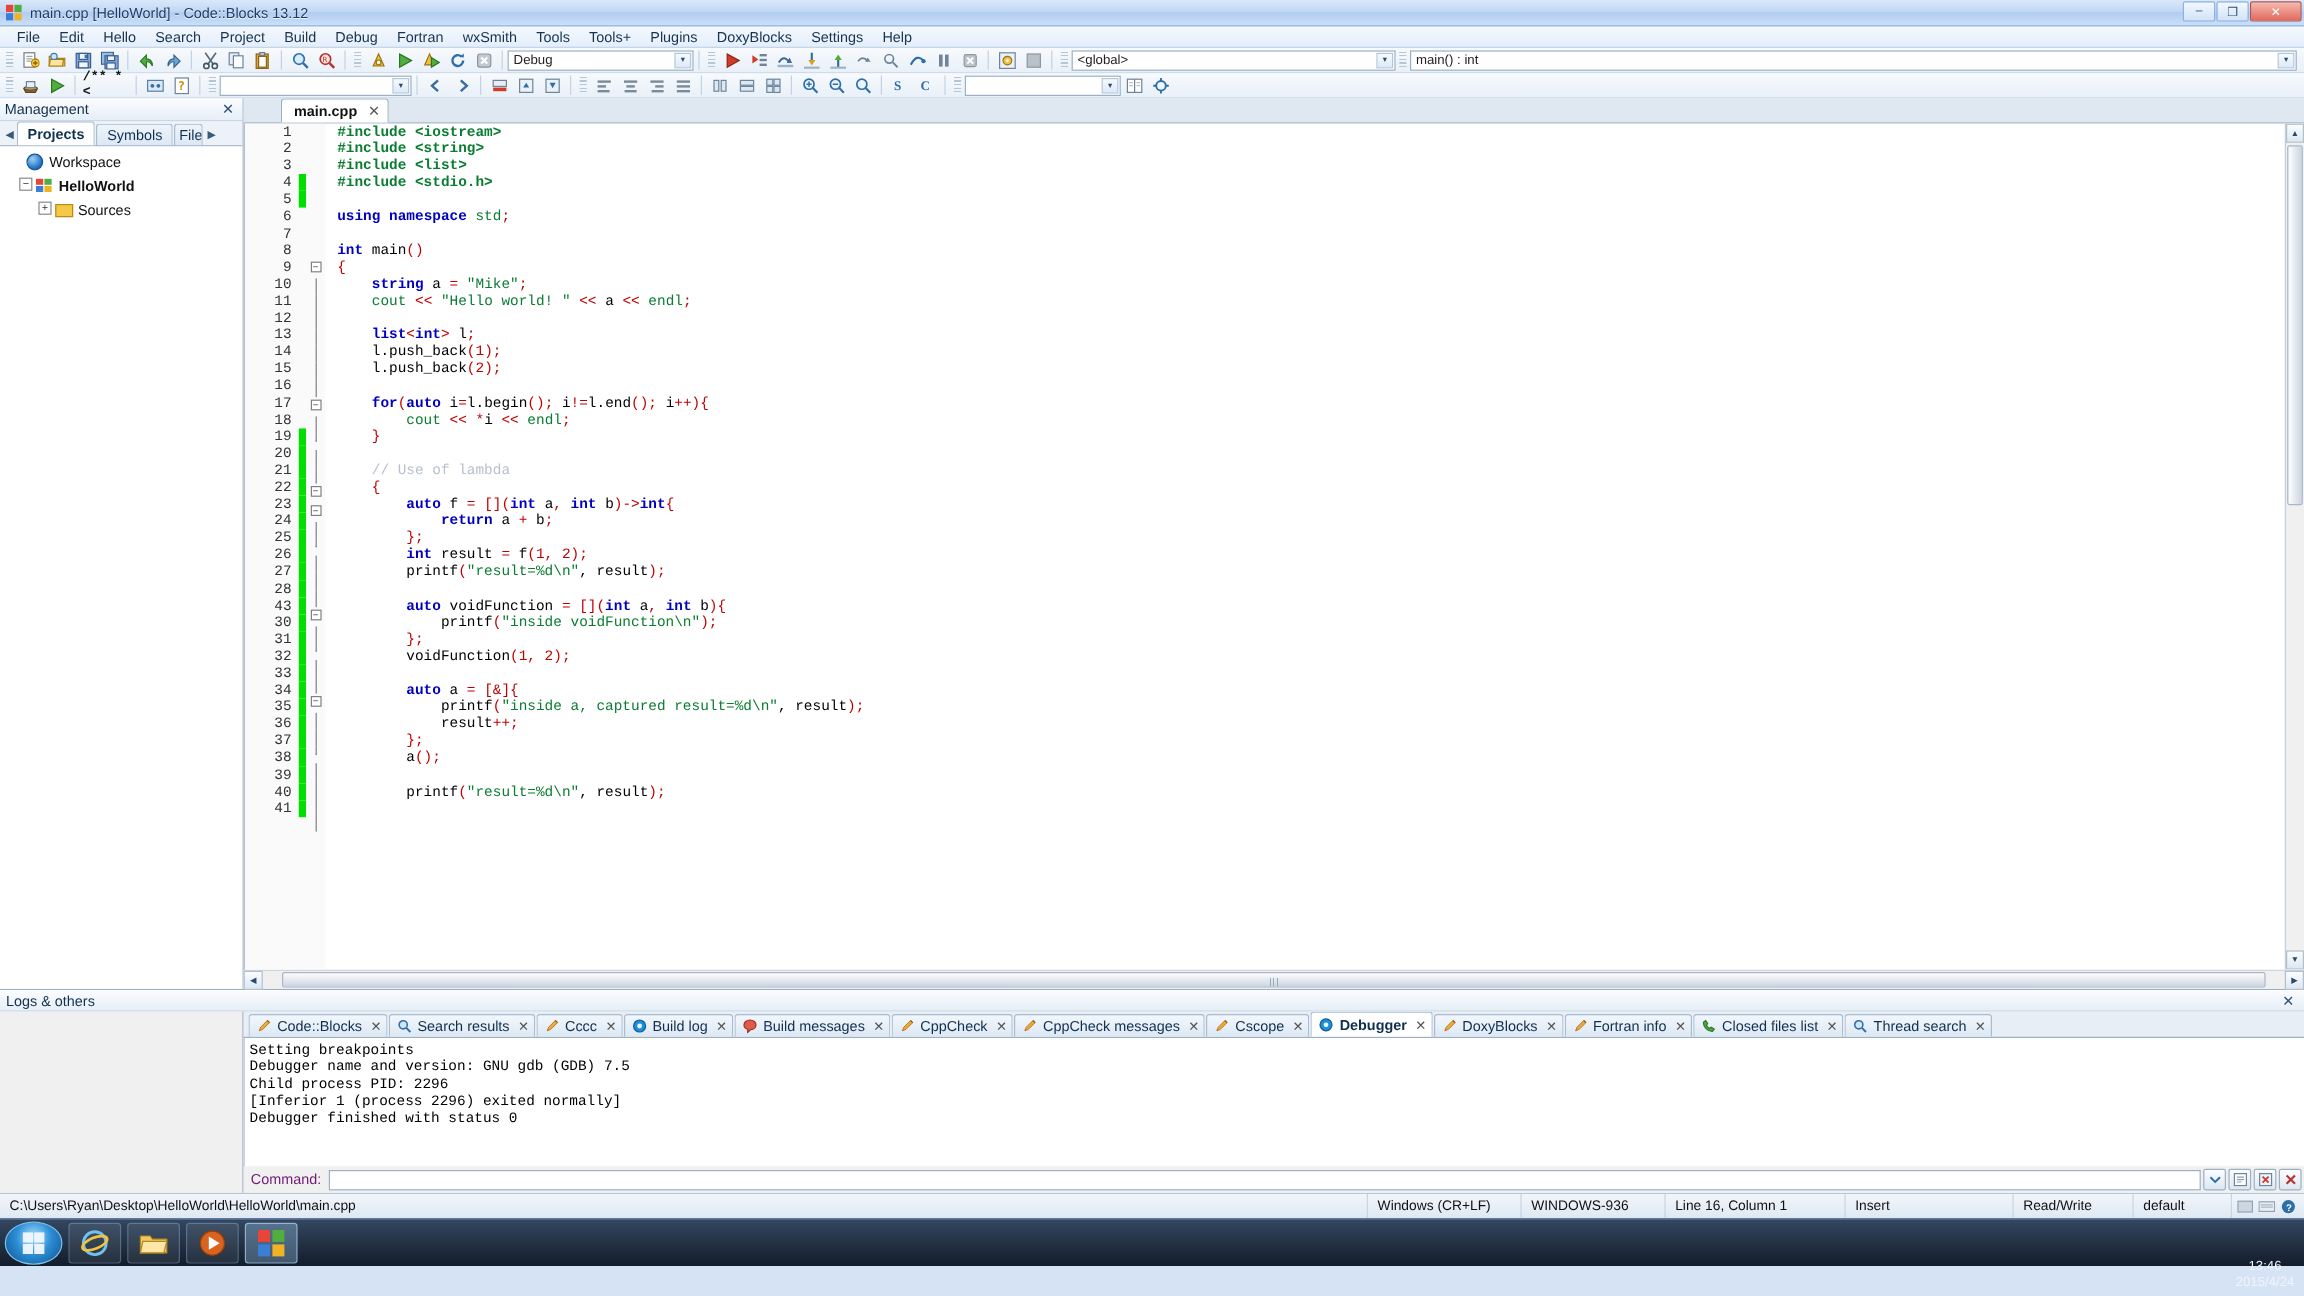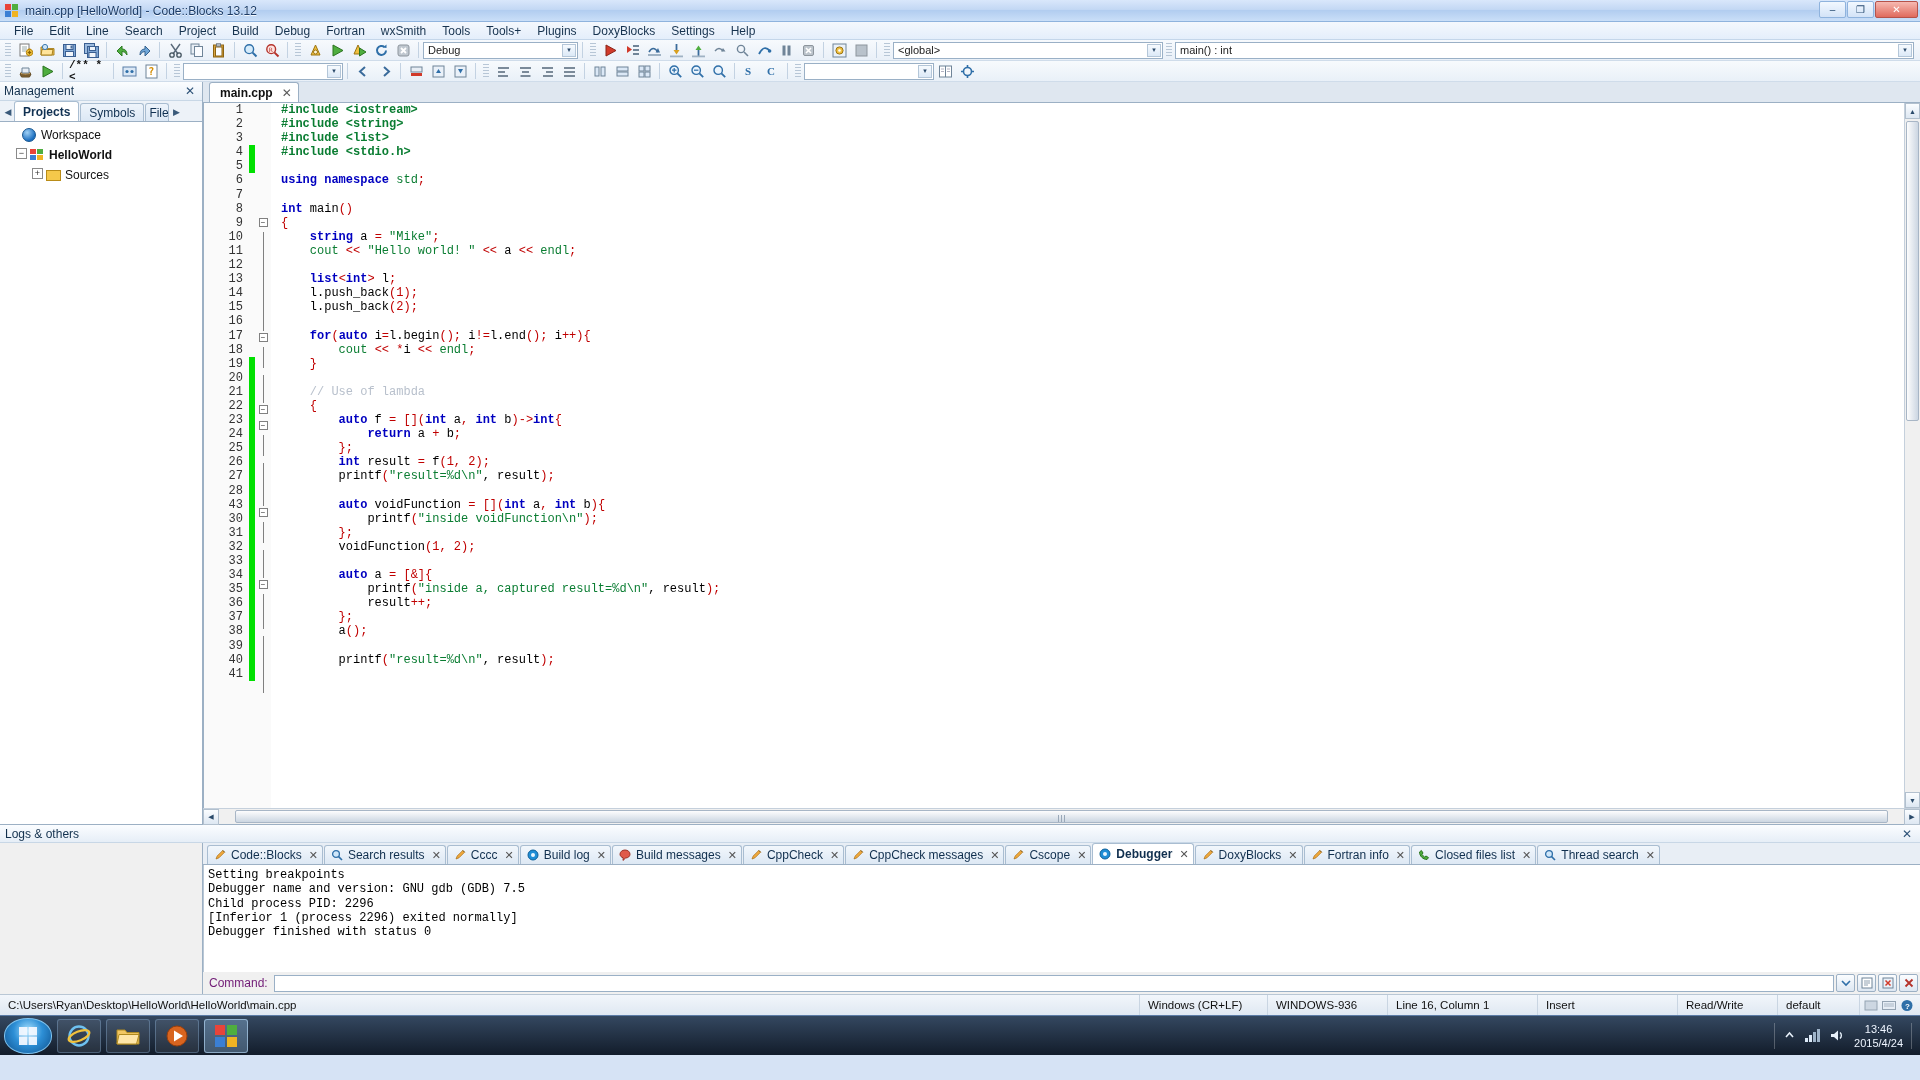--- a/index.html
+++ b/index.html
@@ -70,21 +70,21 @@
   .ico-prj { width:14px;height:13px;margin-right:5px;position:relative;flex:0 0 auto; }
   .ico-prj i{position:absolute;width:6px;height:5px;display:block;}
   .ico-src { width:14px;height:13px;margin-right:5px;position:relative;flex:0 0 auto;}
   .ico-src:before{content:"";position:absolute;left:0;top:2px;width:13px;height:9px;background:#f5c84a;border:1px solid #b98c18;}
 
   
   #editor-wrap { flex:1; display:flex; flex-direction:column; min-width:0; }
   #etabs { height:21px; background:#dfe7f0; display:flex; align-items:flex-end; padding-left:6px;
            border-bottom:1px solid #9cb0c4; }
   .etab { height:20px; padding:0 6px 0 10px; background:#fff; border:1px solid #9cb0c4; border-bottom:none;
-          display:flex; align-items:center; font-size:12px; font-weight:bold; color:#111; border-radius:3px 3px 0 0; }
+          display:flex; align-items:center; font-size:12px; font-weight:bold; color:#111; border-radius:3px 3px 0 0;margin-left:25px; }
   .etab .x { margin-left:9px; color:#5a5a5a; font-size:12px; font-weight:normal; }
   #editor { flex:1; background:#fff; display:flex; position:relative; overflow:hidden;
             border-left:1px solid #9cb0c4; }
   #gutter-num { width:45px; background:#fafafa; text-align:right; padding-right:6px;
                 font-family:"Liberation Mono", monospace; font-size:12px; color:#333; flex:0 0 auto; }
   #gutter-chg { width:6px; flex:0 0 auto; background:#fafafa; }
   #gutter-fold { width:16px; flex:0 0 auto; background:#fafafa; position:relative; }
   #code { flex:1; font-family:"Liberation Mono", monospace; font-size:12px; padding-left:10px;
           white-space:pre; overflow:hidden; }
   .ln { height:14.1px; line-height:14.1px; }
@@ -151,21 +151,21 @@
              background:linear-gradient(to bottom,rgba(40,60,85,.93),rgba(12,22,36,.97));
              display:flex; align-items:center; position:relative; border-top:1px solid #5b7ba6; }
   #startorb { width:48px; height:36px; margin-left:4px; border-radius:50%/48%;
               background:radial-gradient(circle at 50% 35%,#a9e2ff 0%,#2d8fd6 45%,#0d4f8c 100%);
               border:1px solid #7fc3ef; display:flex; align-items:center; justify-content:center; }
   .tbapp { width:44px; height:34px; margin-left:5px; border-radius:3px;
            display:flex; align-items:center; justify-content:center;
            border:1px solid rgba(150,190,230,.35); background:rgba(255,255,255,.08); }
   .tbapp.active { background:rgba(160,205,245,.33); border-color:rgba(190,225,255,.6); }
   #tray { position:absolute; right:0; top:0; height:100%; display:flex; align-items:center;
-          padding-right:8px; gap:8px; color:#eef5ff; font-size:11px; }
+          padding-right:8px; gap:8px; color:#eef5ff; font-size:11px;flex-direction:column; }
   #clock { text-align:center; line-height:14px; }
   .sep-tray { width:1px; height:26px; background:rgba(255,255,255,.25); }
 </style>
 </head>
 <body>
 
 <div id="titlebar">
   <div class="ticon">
     <i class="tq1"></i>
       <i class="tq2"></i>
@@ -176,21 +176,21 @@
   <div class="wbtns">
     <div class="wbtn">–</div>
     <div class="wbtn">❐</div>
     <div class="wbtn close">✕</div>
   </div>
 </div>
 
 <div id="menubar">
   <div class="mi">File</div>
   <div class="mi">Edit</div>
-  <div class="mi">Line</div>
+  <div class="mi">Hello</div>
   <div class="mi">Search</div>
   <div class="mi">Project</div>
   <div class="mi">Build</div>
   <div class="mi">Debug</div>
   <div class="mi">Fortran</div>
   <div class="mi">wxSmith</div>
   <div class="mi">Tools</div>
   <div class="mi">Tools+</div>
   <div class="mi">Plugins</div>
   <div class="mi">DoxyBlocks</div>

